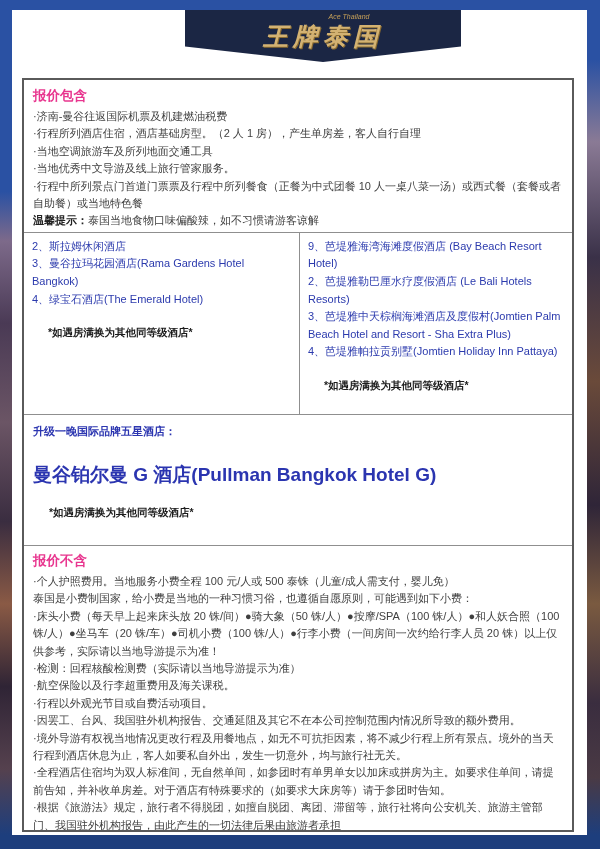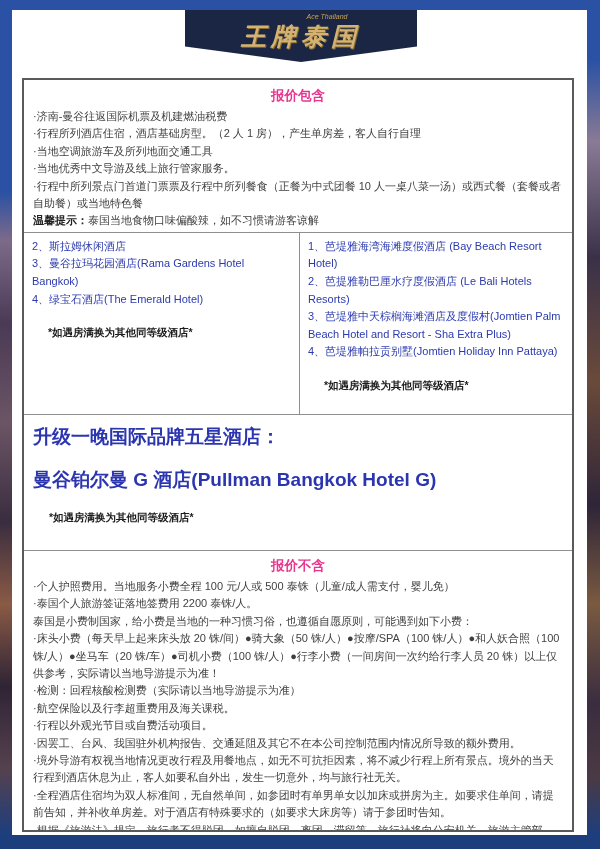--- a/index.html
+++ b/index.html
@@ -8,42 +8,42 @@
   
   .frame-top{position:absolute;top:0;left:0;right:0;height:10px;background:#2a51a3;z-index:2;}
   .frame-bottom{position:absolute;bottom:0;left:0;right:0;height:14px;background:#1d3e7d;z-index:2;}
   .frame-left{position:absolute;top:10px;bottom:14px;left:0;width:12px;z-index:2;
     background:linear-gradient(180deg,#2a51a3 0%,#2a51a3 22%,#7d6a8a 28%,#4a3a55 38%,
       #6b5565 50%,#3a2d40 62%,#8a5a45 72%,#2f2435 82%,#55414e 92%,#1d3e7d 100%);}
   .frame-right{position:absolute;top:10px;bottom:14px;right:0;width:13px;z-index:2;
     background:linear-gradient(180deg,#2a51a3 0%,#2a51a3 6%,#8a7a95 16%,#3a3148 30%,
       #6a4a3a 45%,#2f2538 60%,#7a5a40 72%,#3a2d3f 84%,#4a3a44 93%,#1d3e7d 100%);}
   
-  .pennant{position:absolute;top:10px;left:185px;width:232px;height:52px;background:#1b2644;
+  .pennant{position:absolute;top:10px;left:185px;width:276px;height:52px;background:#1b2644;
     clip-path:polygon(0 0,100% 0,100% 70%,50% 100%,0 70%);z-index:3;text-align:center;}
   .brand-en{font-size:7px;color:#c8a158;font-style:italic;margin:3px 0 0 52px;line-height:8px;}
   .brand-cn{font-size:25px;font-weight:900;color:#d3b272;letter-spacing:5px;font-style:italic;
     margin-top:-1px;text-shadow:1px 1px 0 #8a6b30;}
   
   .sheet{position:absolute;left:22px;top:78px;width:552px;height:754px;background:#fff;
     border:2px solid #5a5a5a;box-sizing:border-box;overflow:hidden;z-index:1;}
-  .sec-title{text-align:center;color:#e8368f;font-size:13.5px;font-weight:bold;margin:0 0 3px;}
+  .sec-title{text-align:left;color:#e8368f;font-size:13.5px;font-weight:bold;margin:0 0 3px;}
   .line{font-size:11px;line-height:17.4px;color:#3f3f3f;margin:0;}
   .sec-inc{padding:7px 9px 2px;}
   .tip-label{font-weight:bold;color:#222;}
   
   .hotel-table{display:grid;grid-template-columns:275px 1fr;border-top:1px solid #8f8f8f;
     border-bottom:1px solid #8f8f8f;}
   .hotel-col{padding:5px 8px 4px;}
   .right-col{border-left:1px solid #8f8f8f;}
   .hline{color:#2b3aad;font-size:11px;line-height:17.6px;margin:0;}
   .hnote{font-weight:bold;color:#1c1c1c;font-size:10.5px;line-height:17px;margin:16px;}
   
   .sec-upgrade{padding:9px 9px 8px;}
-  .up1{color:#2b35b0;font-weight:bold;font-size:19px;margin:0 0 17px;}
+  .up1{color:#2b35b0;font-weight:bold;font-size:11px;margin:0 0 23px;}
   .up2{color:#2b35b0;font-weight:bold;font-size:19px;margin:0 0 7px;}
   
   .sec-exc{padding:6px 9px 2px;border-top:0;}
   .sec-exc{border-top:1px solid #8f8f8f;}
   .sec-special{padding:4px 9px 2px;border-top:1px solid #8f8f8f;}
   .sp-title{font-size:12px;color:#3f3f3f;line-height:17.4px;margin:0;}
 </style>
 </head>
 <body>
 
@@ -70,38 +70,37 @@
   </section>
 
   <div class="hotel-table">
     <div class="hotel-col">
       <p class="hline">2、斯拉姆休闲酒店</p>
       <p class="hline">3、曼谷拉玛花园酒店(Rama Gardens Hotel Bangkok)</p>
       <p class="hline">4、绿宝石酒店(The Emerald Hotel)</p>
       <p class="hnote">*如遇房满换为其他同等级酒店*</p>
     </div>
     <div class="hotel-col right-col">
-      <p class="hline">1、芭堤雅海湾海滩度假酒店 (Bay Beach Resort Hotel)</p>
+      <p class="hline">9、芭堤雅海湾海滩度假酒店 (Bay Beach Resort Hotel)</p>
       <p class="hline">2、芭提雅勒巴厘水疗度假酒店 (Le Bali Hotels Resorts)</p>
       <p class="hline">3、芭堤雅中天棕榈海滩酒店及度假村(Jomtien Palm Beach Hotel and Resort - Sha Extra Plus)</p>
       <p class="hline">4、芭堤雅帕拉贡别墅(Jomtien Holiday Inn Pattaya)</p>
       <p class="hnote">*如遇房满换为其他同等级酒店*</p>
     </div>
   </div>
 
   <section class="sec-upgrade">
     <p class="up1">升级一晚国际品牌五星酒店：</p>
     <p class="up2">曼谷铂尔曼 G 酒店(Pullman Bangkok Hotel G)</p>
     <p class="hnote">*如遇房满换为其他同等级酒店*</p>
   </section>
 
   <section class="sec-exc">
     <h2 class="sec-title">报价不含</h2>
     <p class="line">·个人护照费用。当地服务小费全程 100 元/人或 500 泰铢（儿童/成人需支付，婴儿免）</p>
-    <p class="line">·泰国个人旅游签证落地签费用 2200 泰铢/人。</p>
     <p class="line">泰国是小费制国家，给小费是当地的一种习惯习俗，也遵循自愿原则，可能遇到如下小费：</p>
     <p class="line">·床头小费（每天早上起来床头放 20 铢/间）●骑大象（50 铢/人）●按摩/SPA（100 铢/人）●和人妖合照（100 铢/人）●坐马车（20 铢/车）●司机小费（100 铢/人）●行李小费（一间房间一次约给行李人员 20 铢）以上仅供参考，实际请以当地导游提示为准！</p>
     <p class="line">·检测：回程核酸检测费（实际请以当地导游提示为准）</p>
     <p class="line">·航空保险以及行李超重费用及海关课税。</p>
     <p class="line">·行程以外观光节目或自费活动项目。</p>
     <p class="line">·因罢工、台风、我国驻外机构报告、交通延阻及其它不在本公司控制范围内情况所导致的额外费用。</p>
     <p class="line">·境外导游有权视当地情况更改行程及用餐地点，如无不可抗拒因素，将不减少行程上所有景点。境外的当天行程到酒店休息为止，客人如要私自外出，发生一切意外，均与旅行社无关。</p>
     <p class="line">·全程酒店住宿均为双人标准间，无自然单间，如参团时有单男单女以加床或拼房为主。如要求住单间，请提前告知，并补收单房差。对于酒店有特殊要求的（如要求大床房等）请于参团时告知。</p>
     <p class="line">·根据《旅游法》规定，旅行者不得脱团，如擅自脱团、离团、滞留等，旅行社将向公安机关、旅游主管部门、我国驻外机构报告，由此产生的一切法律后果由旅游者承担</p>
   </section>

